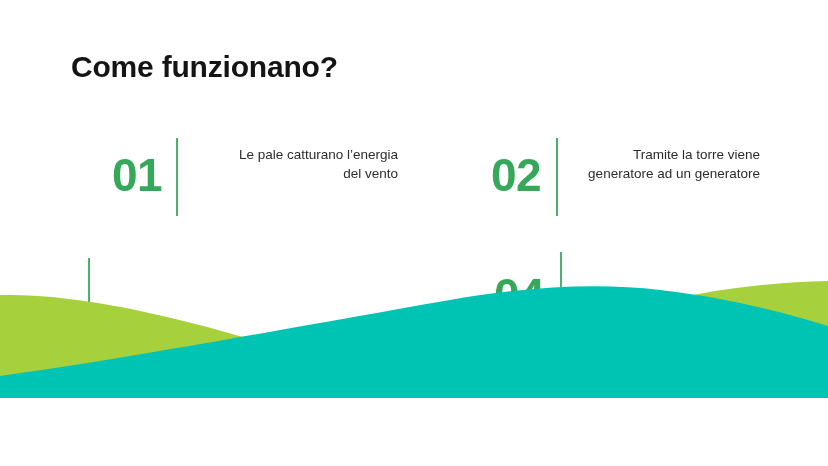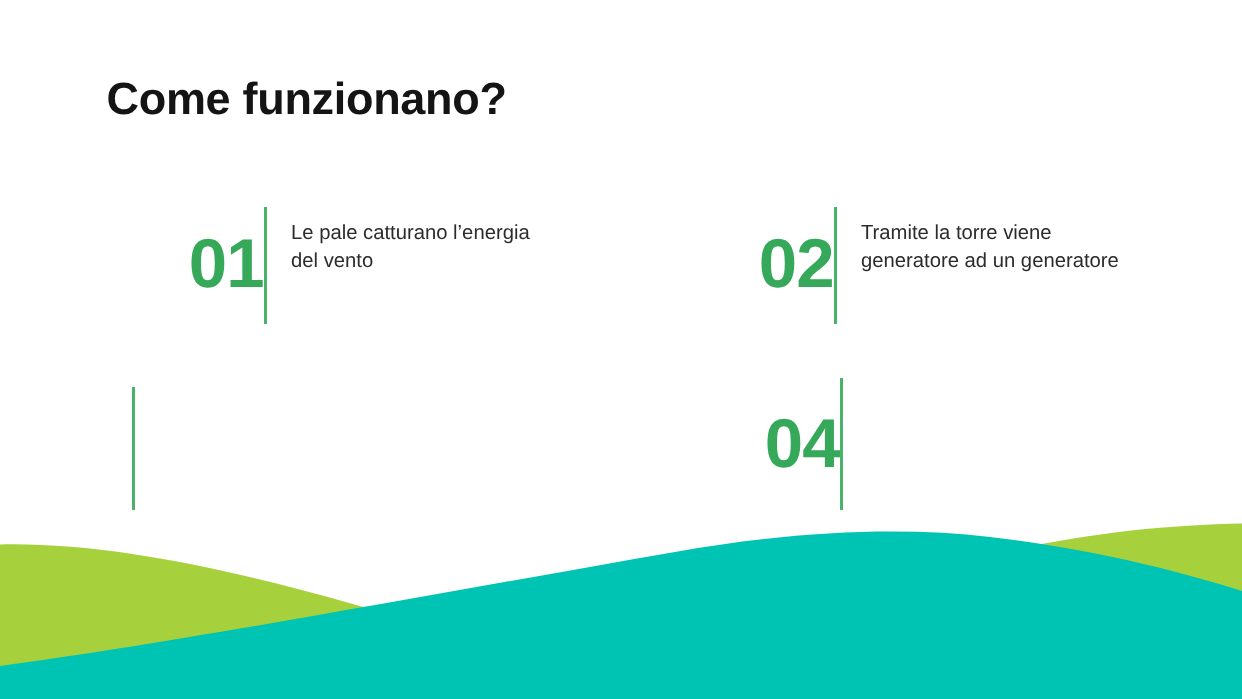--- a/index.html
+++ b/index.html
@@ -11,21 +11,21 @@
     height: 466px;
     background: #ffffff;
     font-family: "Liberation Sans", sans-serif;
     overflow: hidden;
     position: relative;
   }
 
   #slide {
     position: relative;
     width: 828px;
-    height: 466px;
+    height: 398px;
     background: #ffffff;
     overflow: hidden;
   }
 
   
   #slide-title {
     position: absolute;
     left: 71px;
     top: 48px;
     font-size: 30px;
@@ -43,38 +43,39 @@
     align-items: flex-start;
   }
 
   .step-number {
     font-size: 46px;
     font-weight: bold;
     color: #35a85a;
     line-height: 46px;
     letter-spacing: -0.5px;
     width: 78px;
-    text-align: right;
+    text-align: center;
     flex: 0 0 auto;
   }
 
   .step-rule {
     width: 2px;
     background: #49b36a;
     flex: 0 0 auto;
     align-self: stretch;
   }
 
   .step-text {
     font-size: 13.5px;
     line-height: 19px;
     color: #2c2c2c;
     padding-left: 16px;
     white-space: pre-line;
     flex: 1 1 auto;
+    text-align: right;
   }
 
   
   #step-01 { left: 98px;  top: 138px; width: 300px; height: 78px; }
   #step-02 { left: 440px; top: 138px; width: 320px; height: 78px; }
   #step-03 { left: 88px;  top: 258px; width: 310px; height: 82px; }
   #step-04 { left: 434px; top: 252px; width: 340px; height: 88px; }
 
   #step-01 .step-number,
   #step-02 .step-number { padding-top: 14px; }

